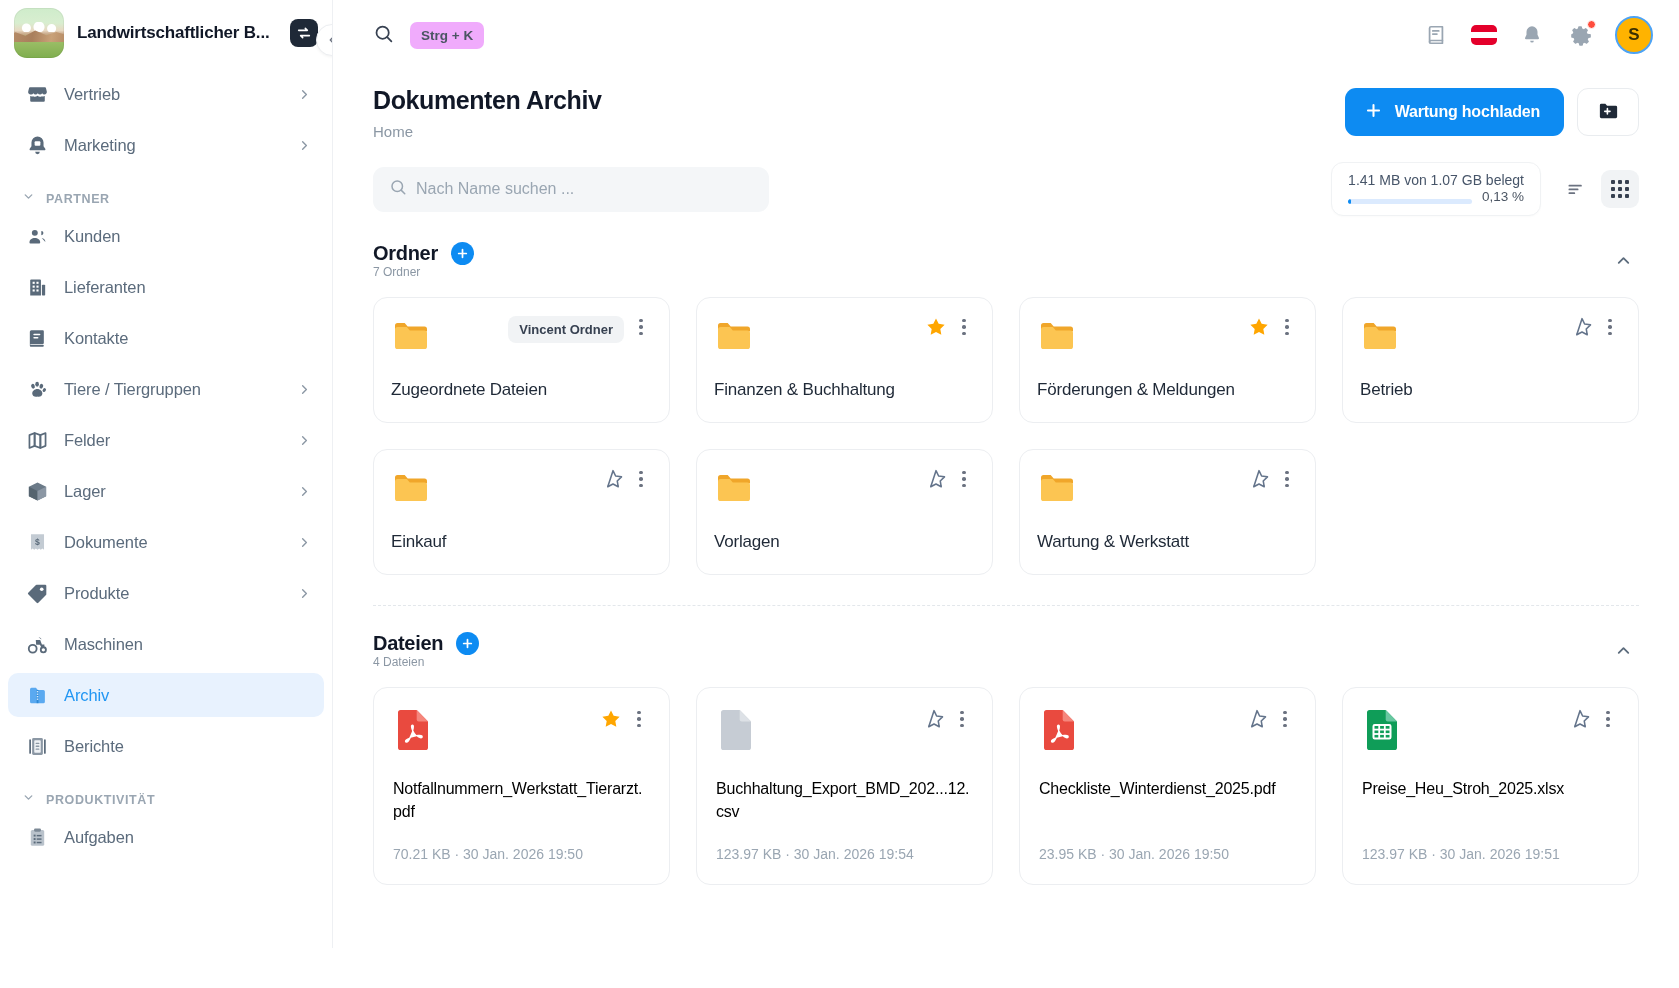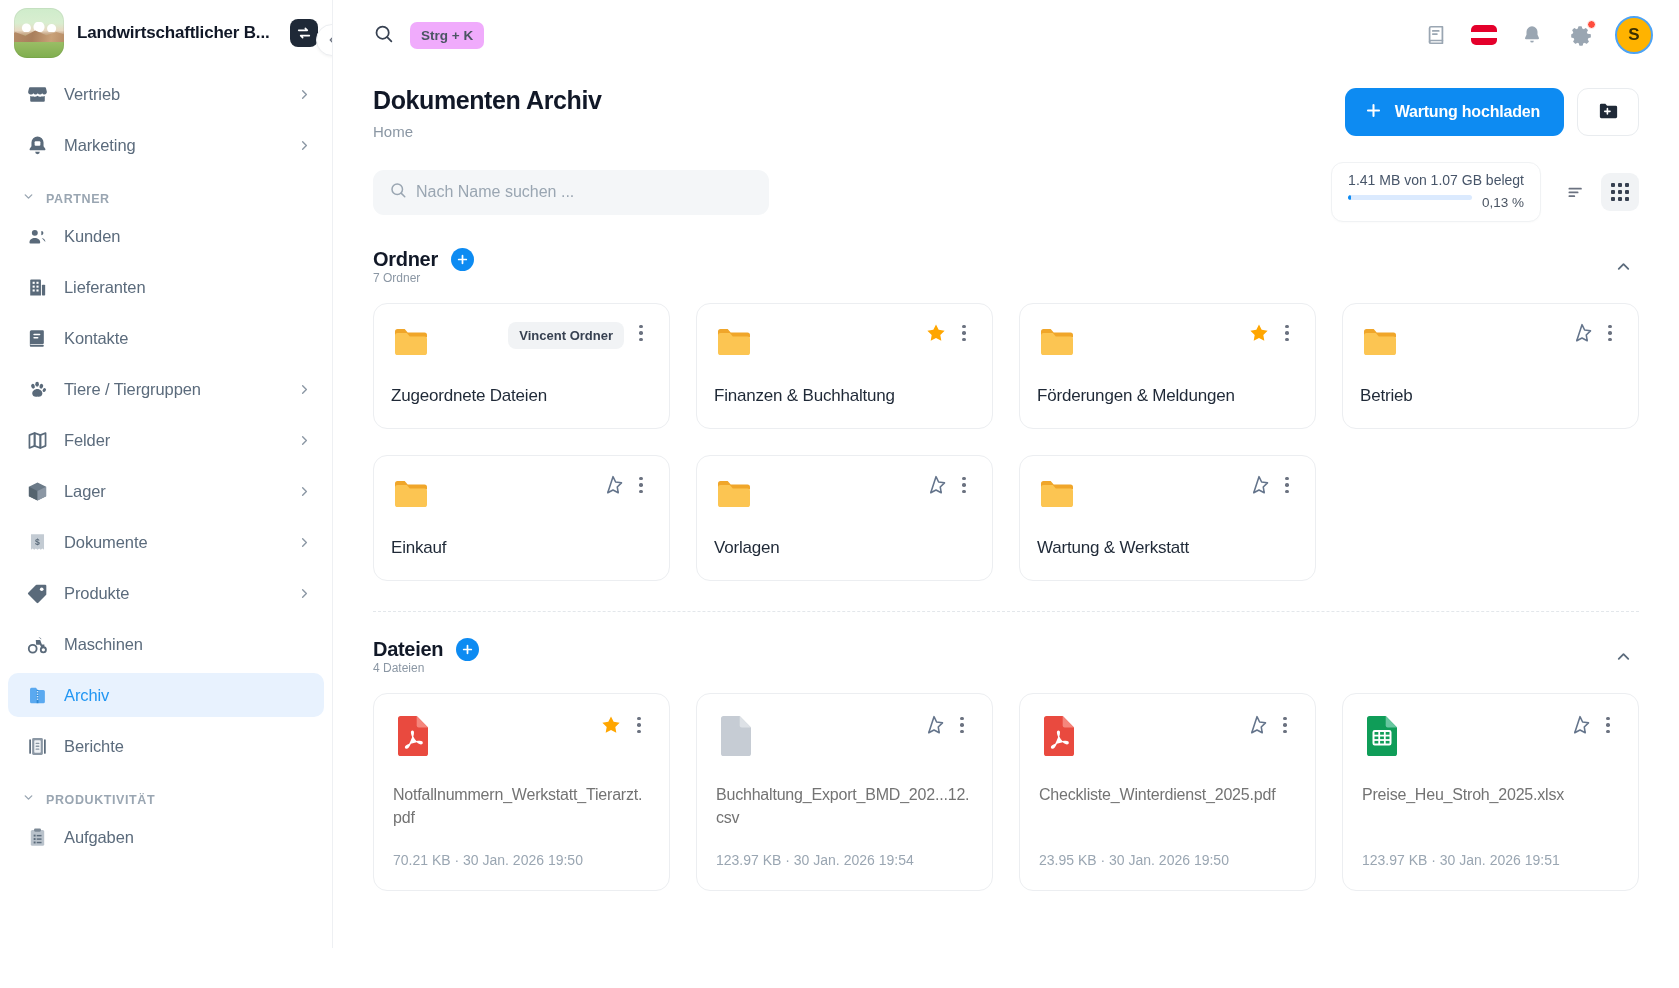--- a/index.html
+++ b/index.html
@@ -173,21 +173,21 @@
   }
   .search-box input::placeholder { color: #9aa6b2; }
   .search-right { margin-left: auto; display: flex; align-items: center; gap: 16px; }
   .storage {
     background: #fff; border: 1px solid #f0f2f4;
     border-radius: 12px; padding: 9px 16px 11px 16px;
     min-width: 206px;
     box-shadow: 0 1px 2px rgba(0,0,0,0.02);
   }
   .storage-label { font-size: 14px; color: #475569; white-space: nowrap; }
-  .storage-bar-row { display: flex; align-items: flex-start; gap: 10px; margin-top: 7px; }
+  .storage-bar-row { display: flex; align-items: flex-end; gap: 10px; margin-top: 1px; }
   .storage-track { flex: 1 1 auto; height: 5px; border-radius: 3px; background: #dbeafe; position: relative; overflow: hidden; }
   .storage-fill { position: absolute; left: 0; top: 0; bottom: 0; background: #0d8bf2; border-radius: 3px; }
   .storage-pct { font-size: 13.5px; color: #4b5563; white-space: nowrap; }
   .view-toggles { display: flex; align-items: center; gap: 6px; }
   .vt-btn {
     width: 38px; height: 38px; border-radius: 9px;
     display: flex; align-items: center; justify-content: center;
     cursor: pointer; background: transparent; border: none;
   }
   .vt-btn.active { background: #f1f3f5; }
@@ -245,21 +245,21 @@
   .divider { height: 1px; border-top: 1px dashed #e3e7eb; margin-top: 30px; }
 
   .file-card {
     border: 1px solid #eceef1; border-radius: 14px;
     background: #fff; height: 198px;
     padding: 20px 19px 0 19px;
     display: flex; flex-direction: column;
     cursor: pointer;
   }
   .file-name {
-    font-size: 16px; font-weight: 500; color: #737373;
+    font-size: 16px; font-weight: 500; color: #000000;
     margin-top: 22px; line-height: 1.42; letter-spacing: -0.2px;
     word-break: break-word;
   }
   .file-meta { font-size: 14px; color: #9aa6b2; margin-top: auto; padding-bottom: 22px; }
 
   .star-filled { color: #ffa600; }
   .star-empty { color: #64748b; }
   .kebab { display: flex; flex-direction: column; gap: 3px; align-items: center; }
   .kebab i { display: block; width: 3.5px; height: 3.5px; border-radius: 50%; background: #6b7280; }
 </style>

